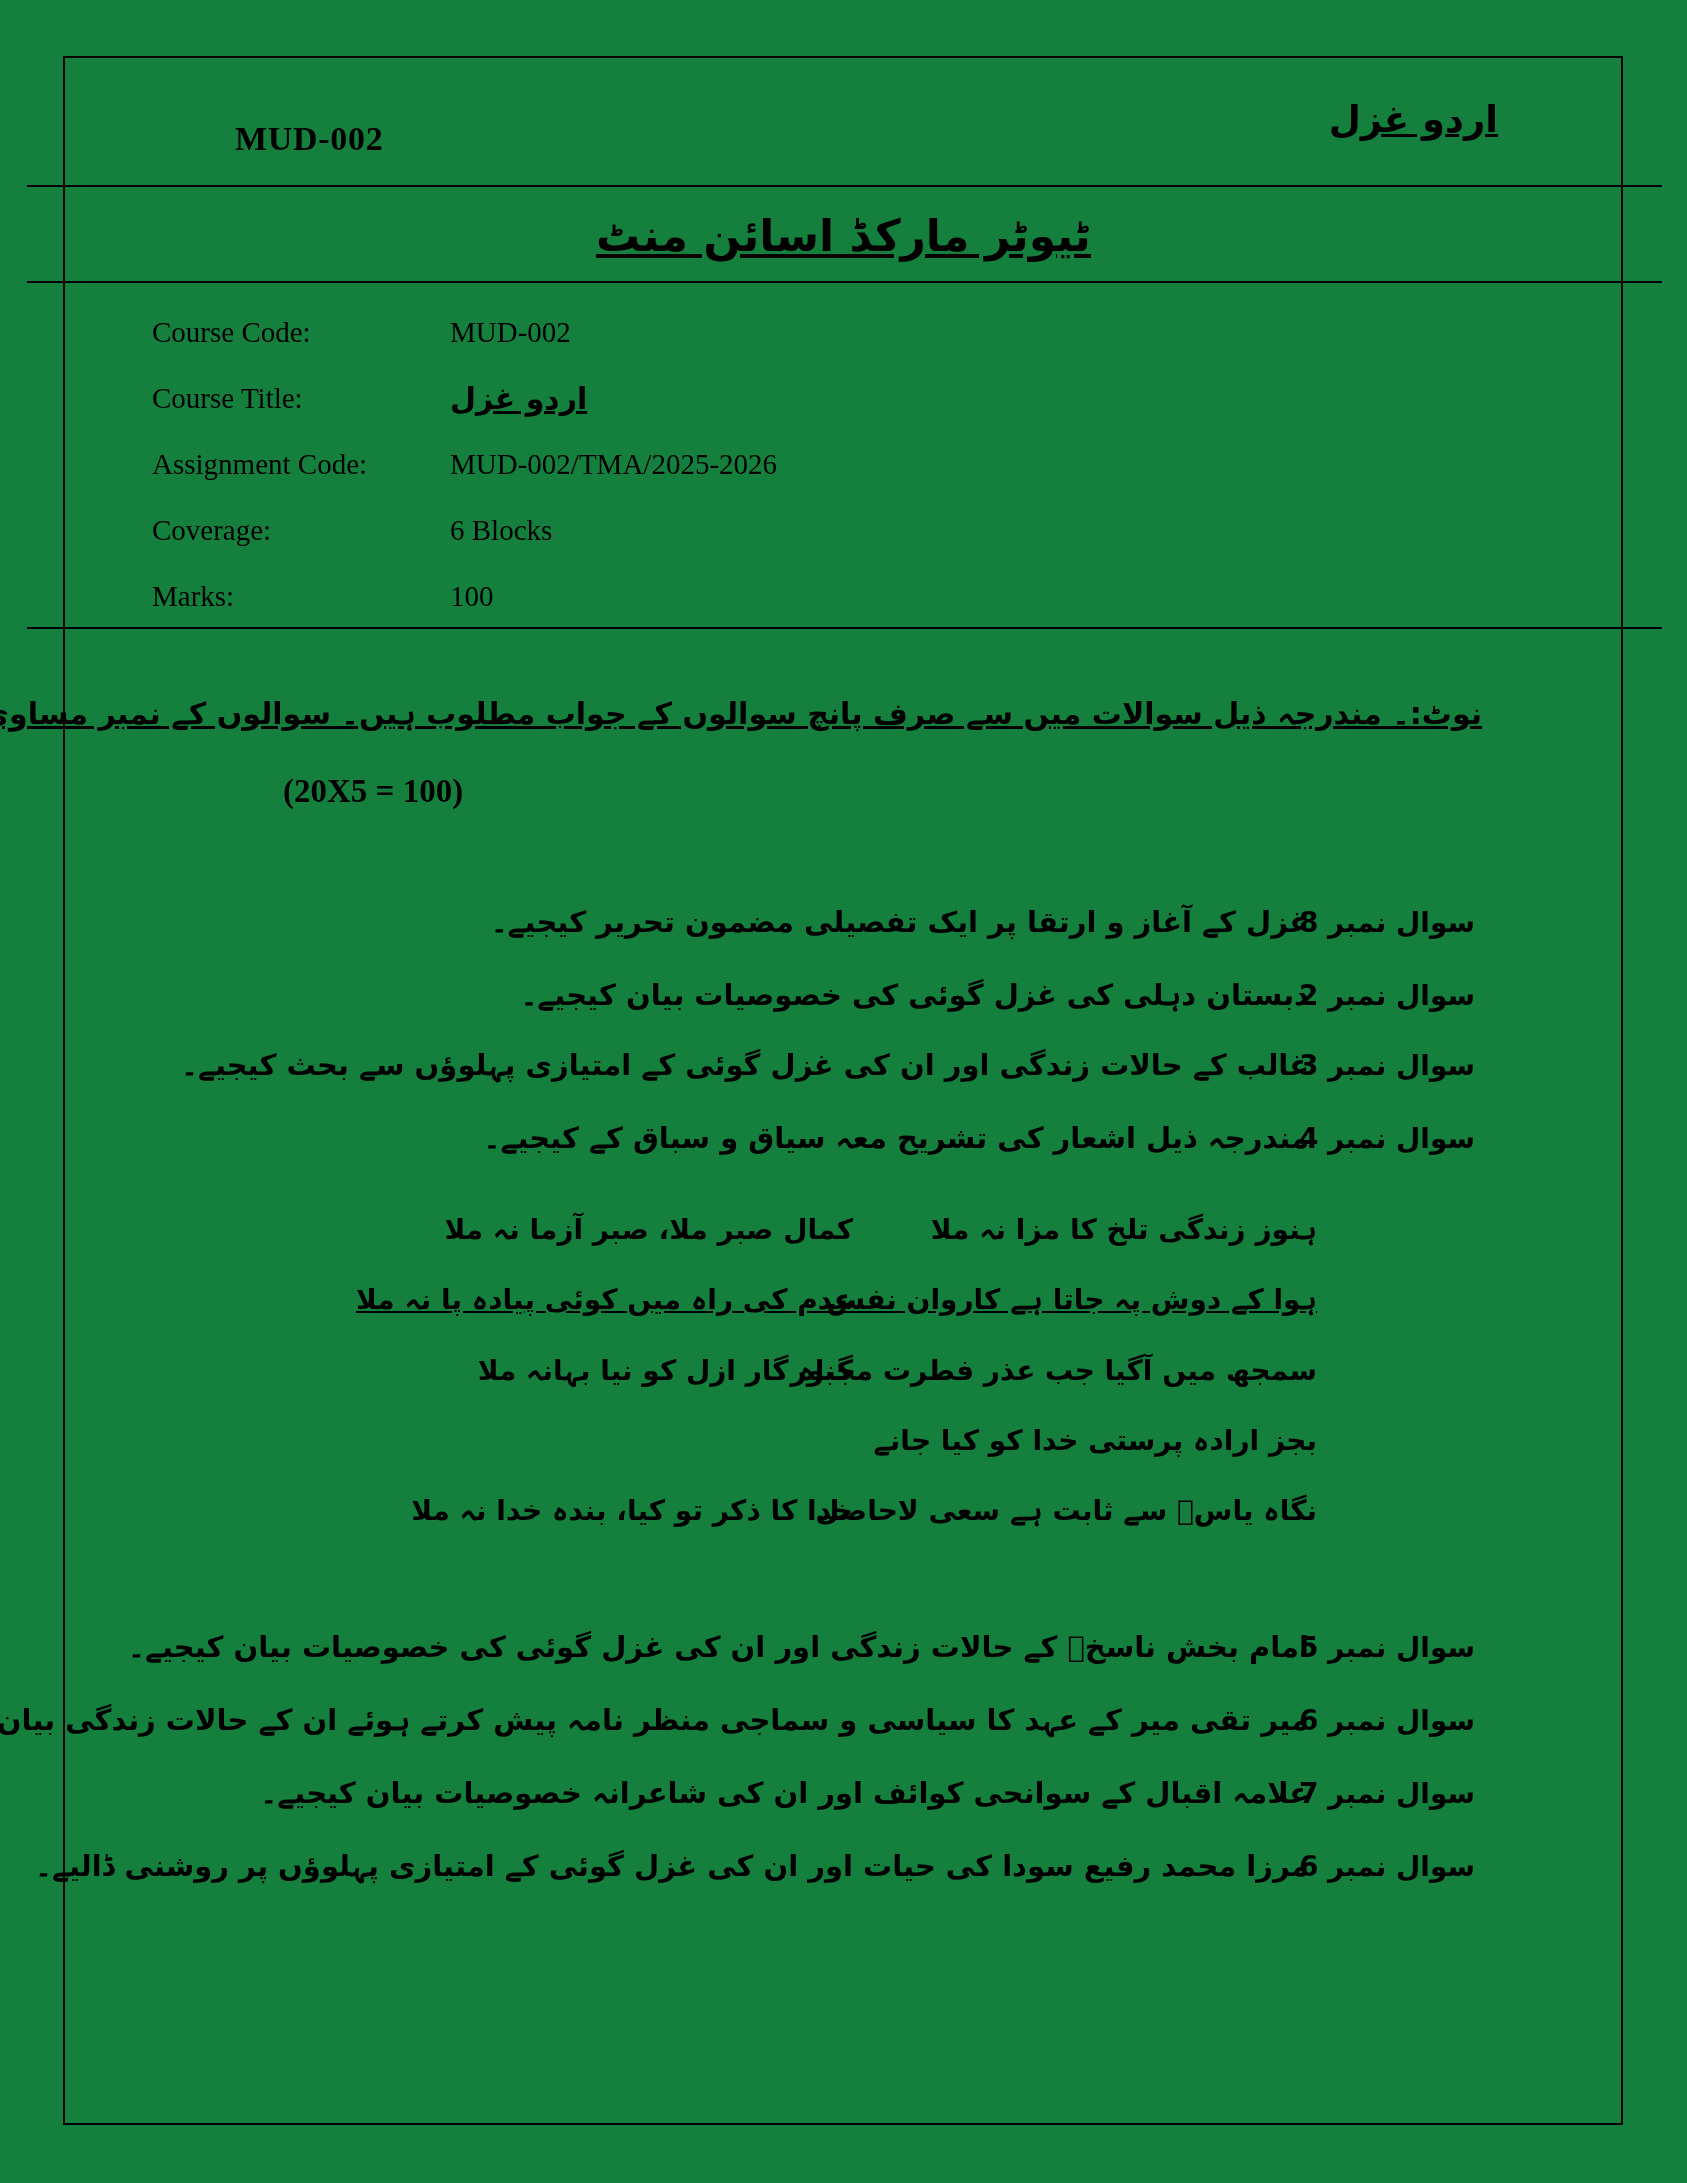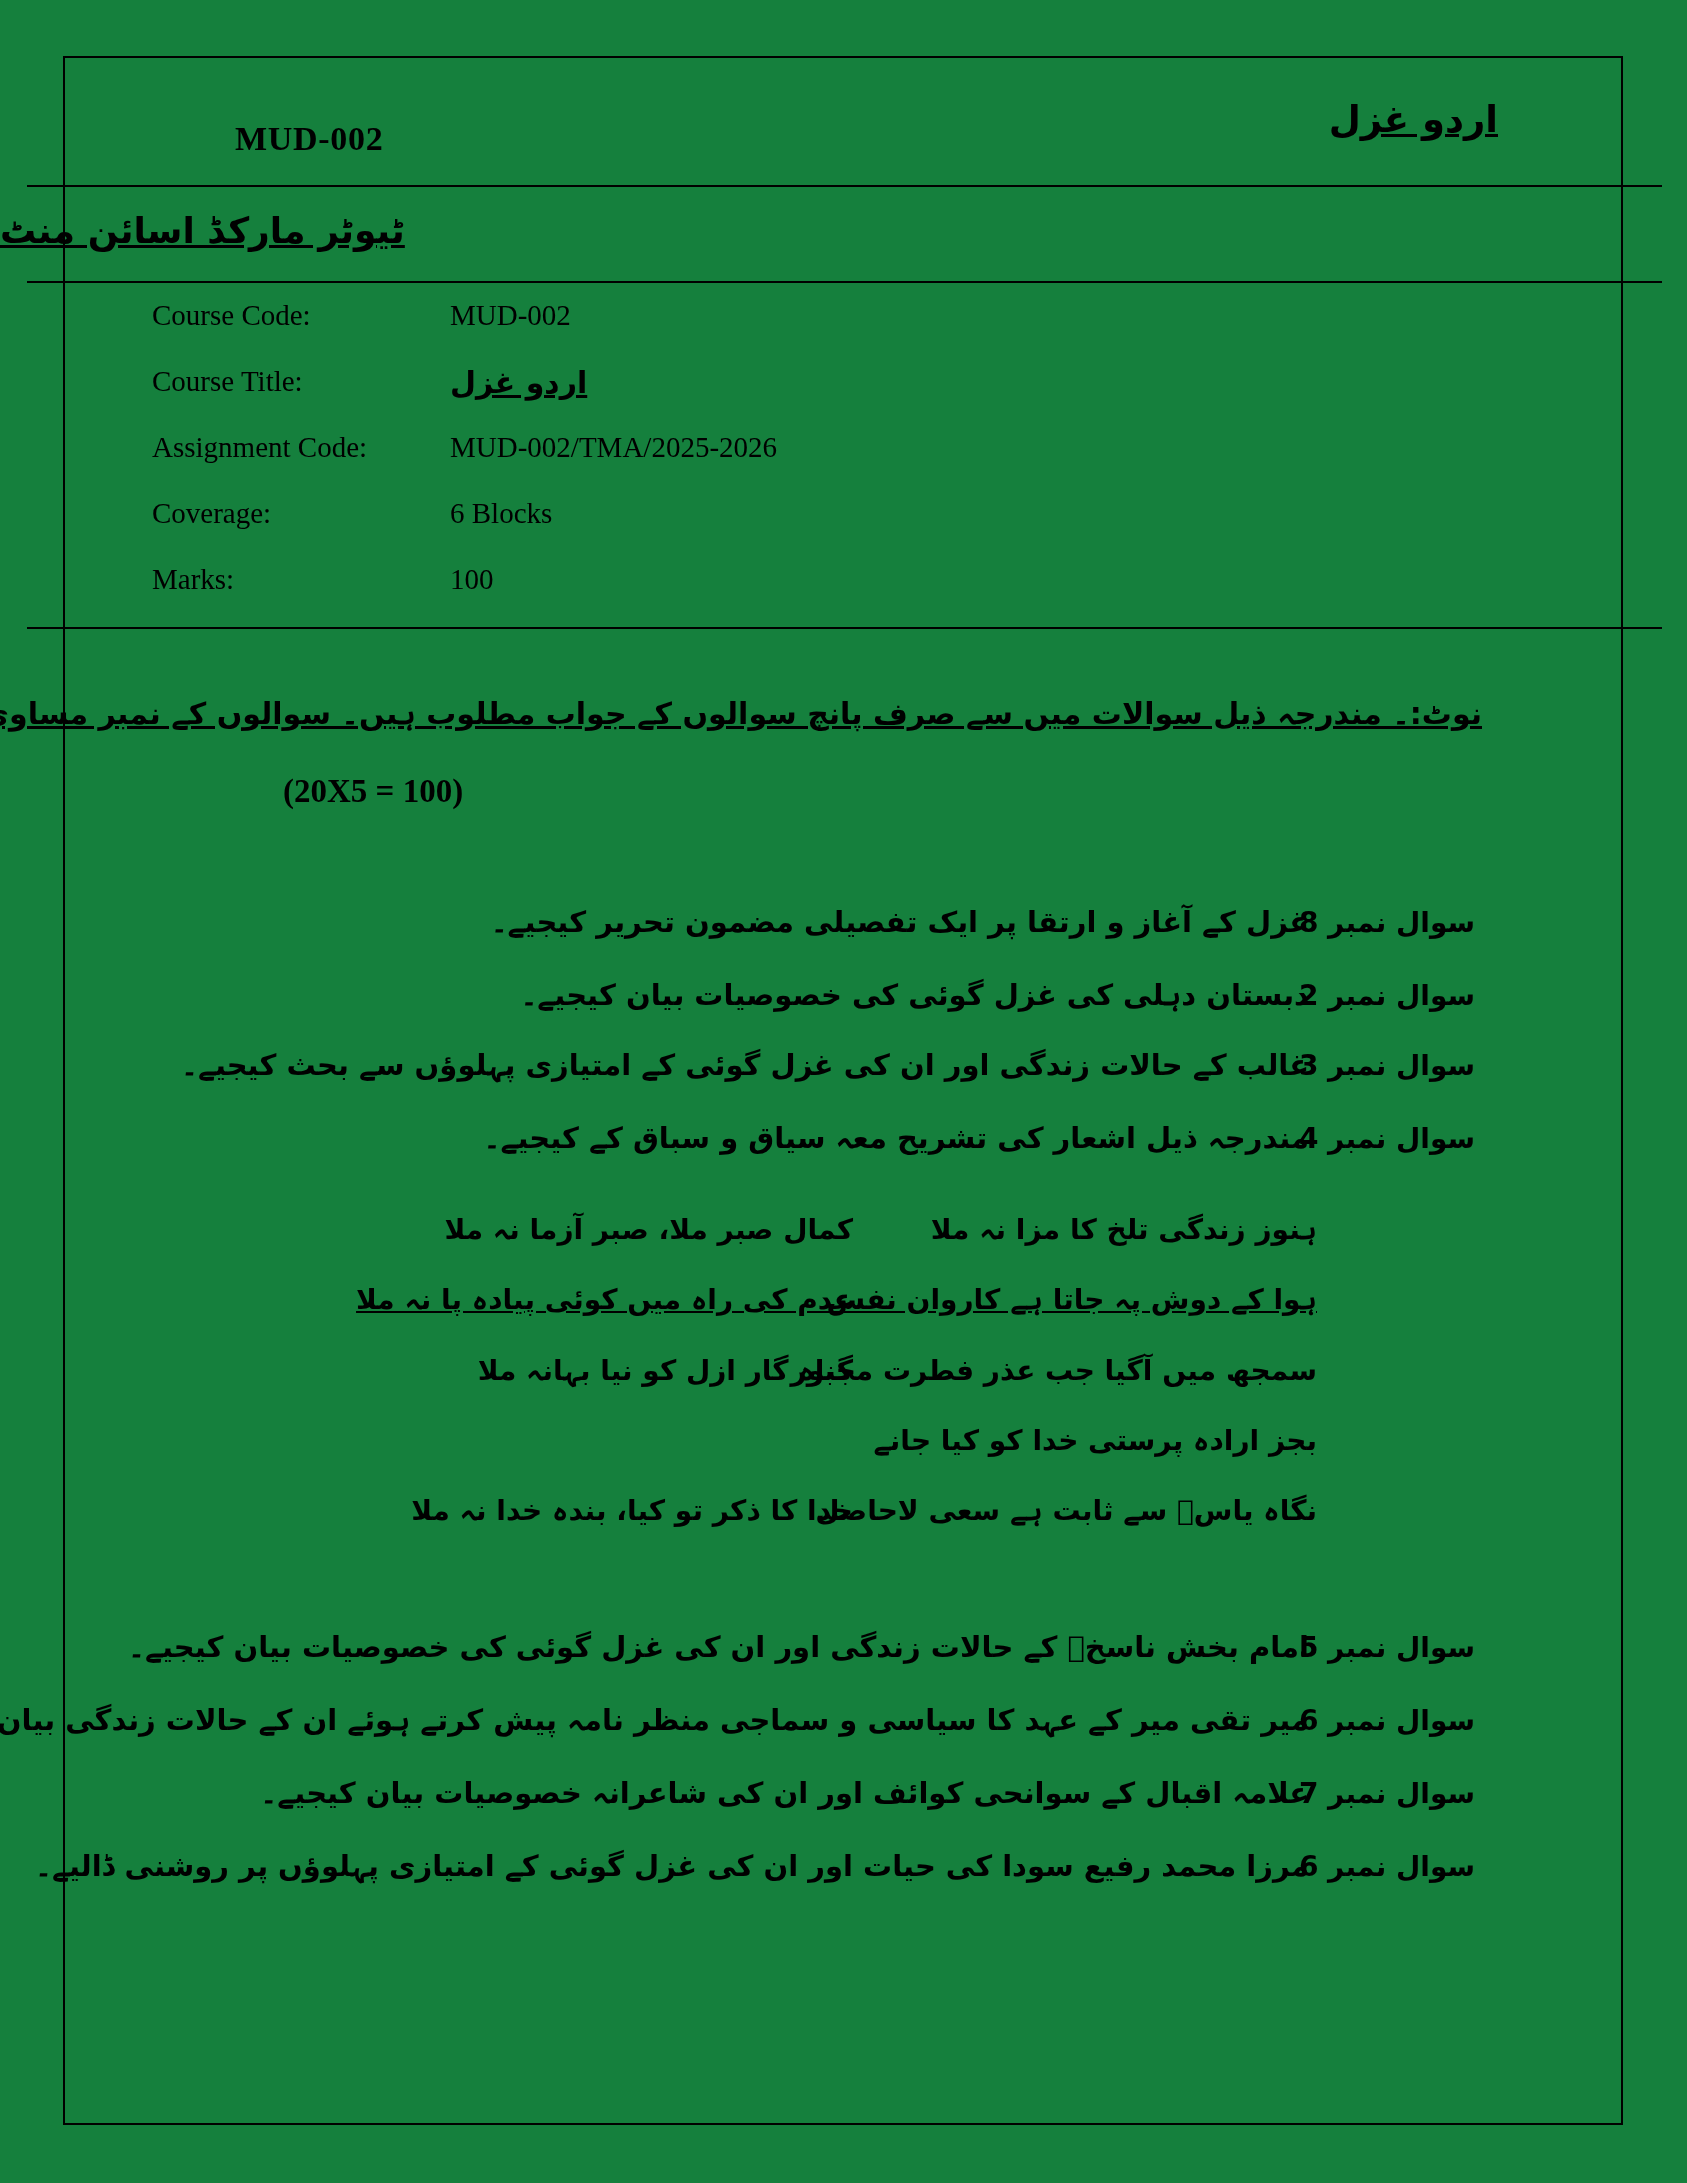--- a/index.html
+++ b/index.html
@@ -56,33 +56,33 @@
     top: 98px;
     font-size: 37px;
     font-weight: 700;
     white-space: nowrap;
   }
   .assignment-title {
     position: absolute;
     left: 0;
     top: 210px;
     width: 1687px;
-    text-align: left;
-    font-size: 36px;
+    text-align: center;
+    font-size: 44px;
     font-weight: 700;
   }
 
   .details-table {
     position: absolute;
     left: 152px;
     top: 299px;
   }
   .detail-row {
     display: flex;
-    align-items: flex-start;
+    align-items: center;
     height: 66px;
   }
   .detail-label {
     width: 298px;
     font-size: 29px;
   }
   .detail-value {
     font-size: 29px;
   }
   .detail-value.urdu {

